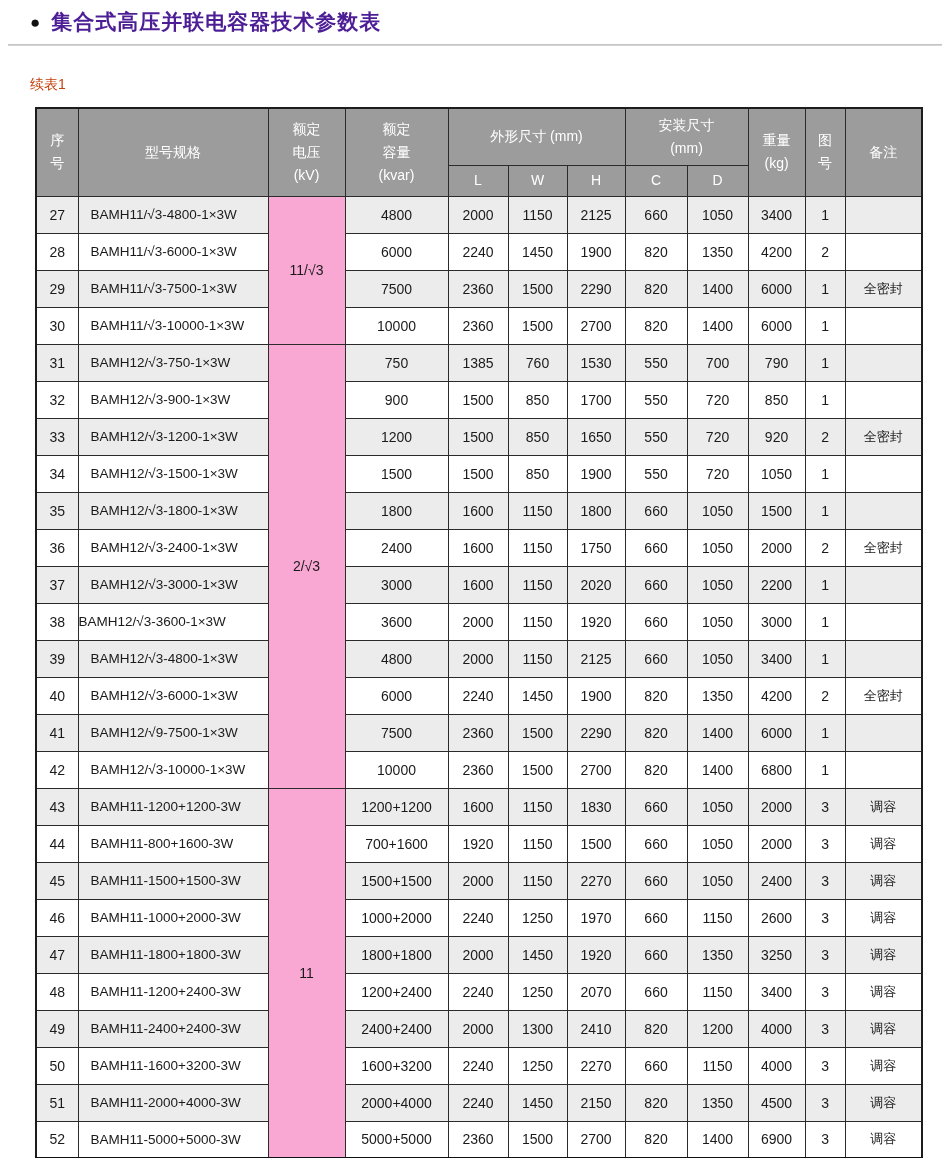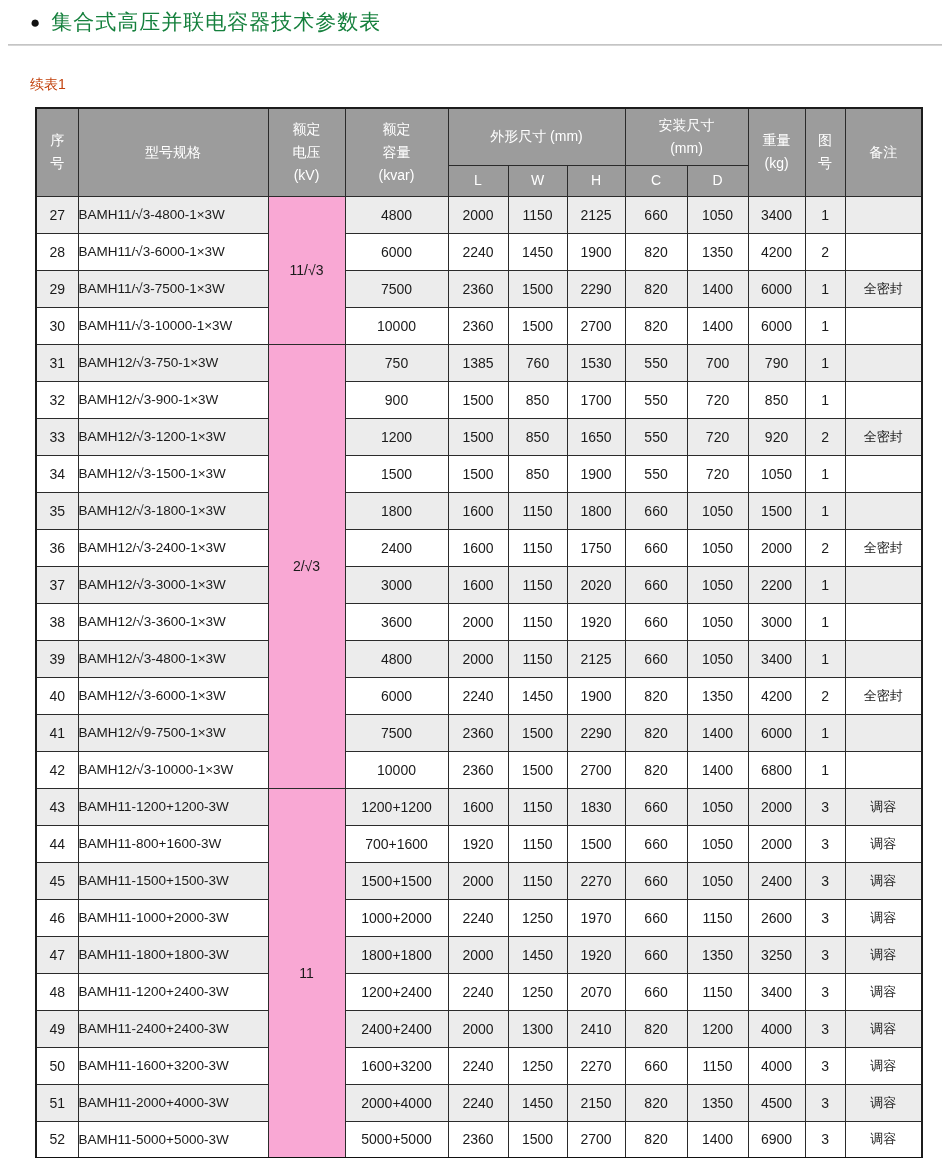--- a/index.html
+++ b/index.html
@@ -4,40 +4,40 @@
 <style>
   * { margin:0; padding:0; box-sizing:border-box; }
   html,body { background:#fff; }
   body {
     width:950px; height:1158px; position:relative;
     font-family:"Liberation Sans", sans-serif; color:#1a1a1a;
     overflow:hidden;
   }
   .titlebar { display:flex; align-items:center; gap:11px; padding:8px 8px 4px 30px; }
   .bullet { font-size:17px; color:#111; line-height:1; }
-  .page-title { font-size:21px; font-weight:normal; letter-spacing:1px; color:#15803d; }
+  .page-title { font-size:21px; font-weight:bold; letter-spacing:1px; color:#4c1d95; }
   .rule { height:2px; margin:4px 8px 0 8px; background:linear-gradient(to bottom,#bcbcbc,#dedede); }
   .subtitle { font-size:14px; font-weight:normal; margin:30px 0 13px 30px; color:#c2410c; }
 
   table.params {
     border-collapse:collapse; table-layout:fixed;
     margin-left:35px; width:886px;
     border:2px solid #1c1c1c; border-bottom:3px solid #111;
   }
   th, td { border:1px solid #2b2b2b; text-align:center; vertical-align:middle; overflow:hidden; }
   thead th {
     background:#9c9c9c; color:#fff; font-weight:normal;
     font-size:14px; white-space:pre-line; line-height:1.65;
   }
   thead tr.h-top th { height:57px; }
   thead tr.h-sub th { height:31px; }
   tbody td { height:37px; font-size:14px; background:#fff; }
   tbody tr.shaded td { background:#ececec; }
   tbody tr td.voltage, tbody tr.shaded td.voltage { background:#f9a8d4; font-size:14px; }
-  td.model { text-align:left; padding-left:0; font-size:13.5px; white-space:nowrap; }
+  td.model { text-align:left; padding-left:12px; font-size:13.5px; white-space:nowrap; }
   td.model.center { padding-left:0; }
   td.remark { font-size:13px; }
 </style>
 </head>
 <body>
 
 <div class="titlebar">
   <span class="bullet">●</span>
   <span class="page-title">集合式高压并联电容器技术参数表</span>
 </div>

